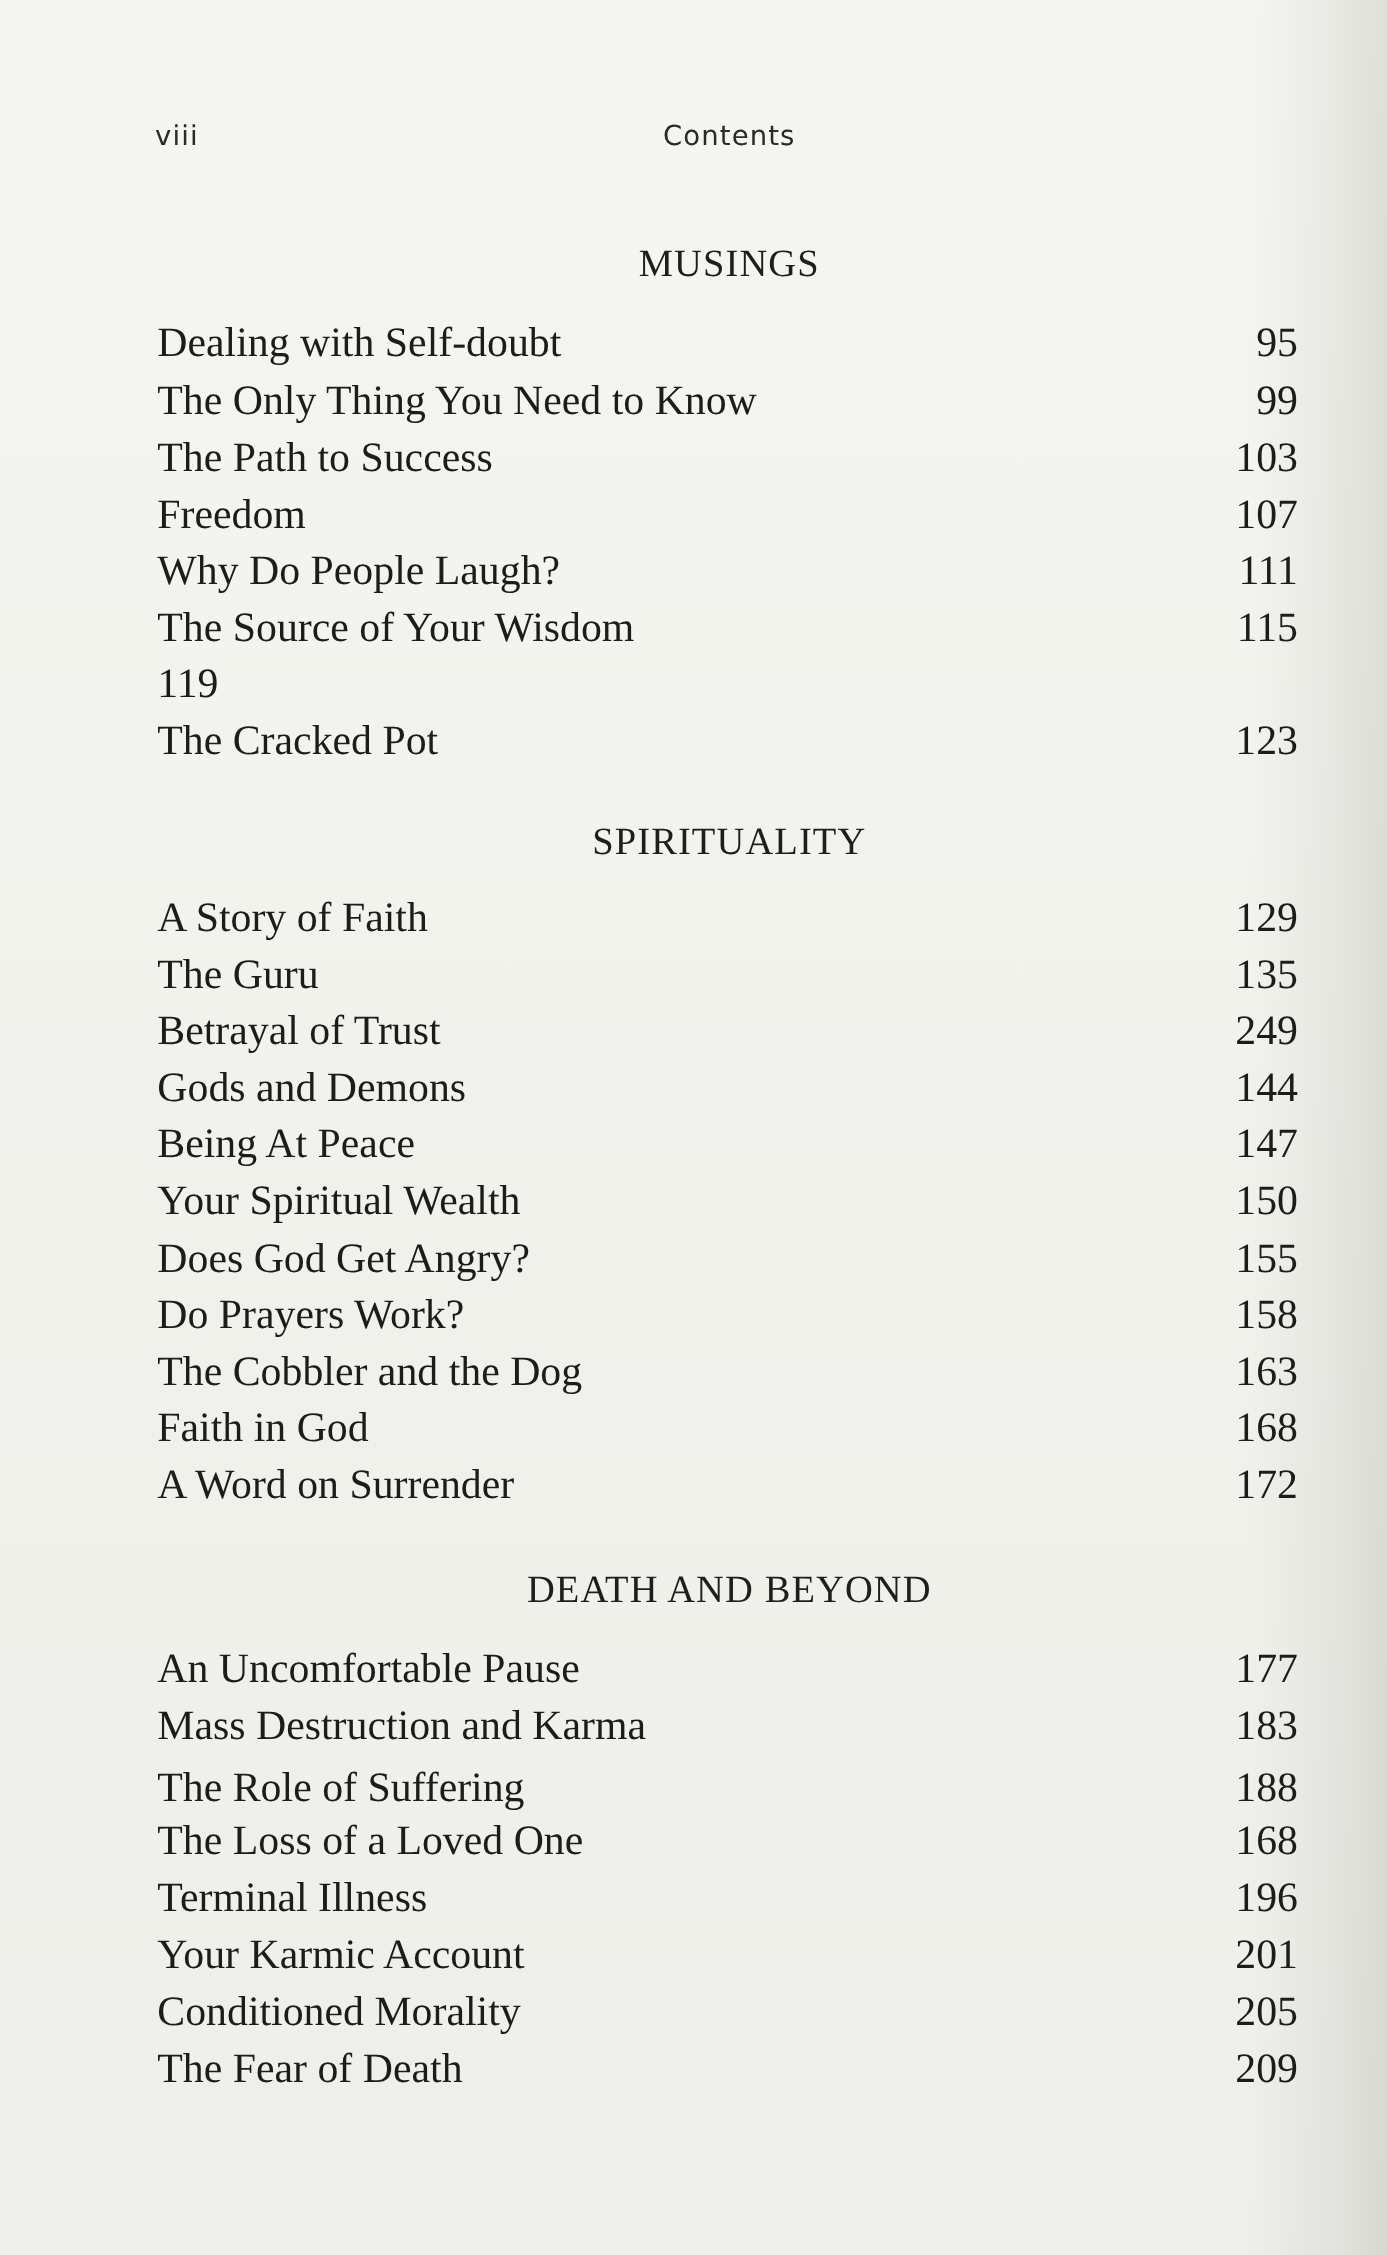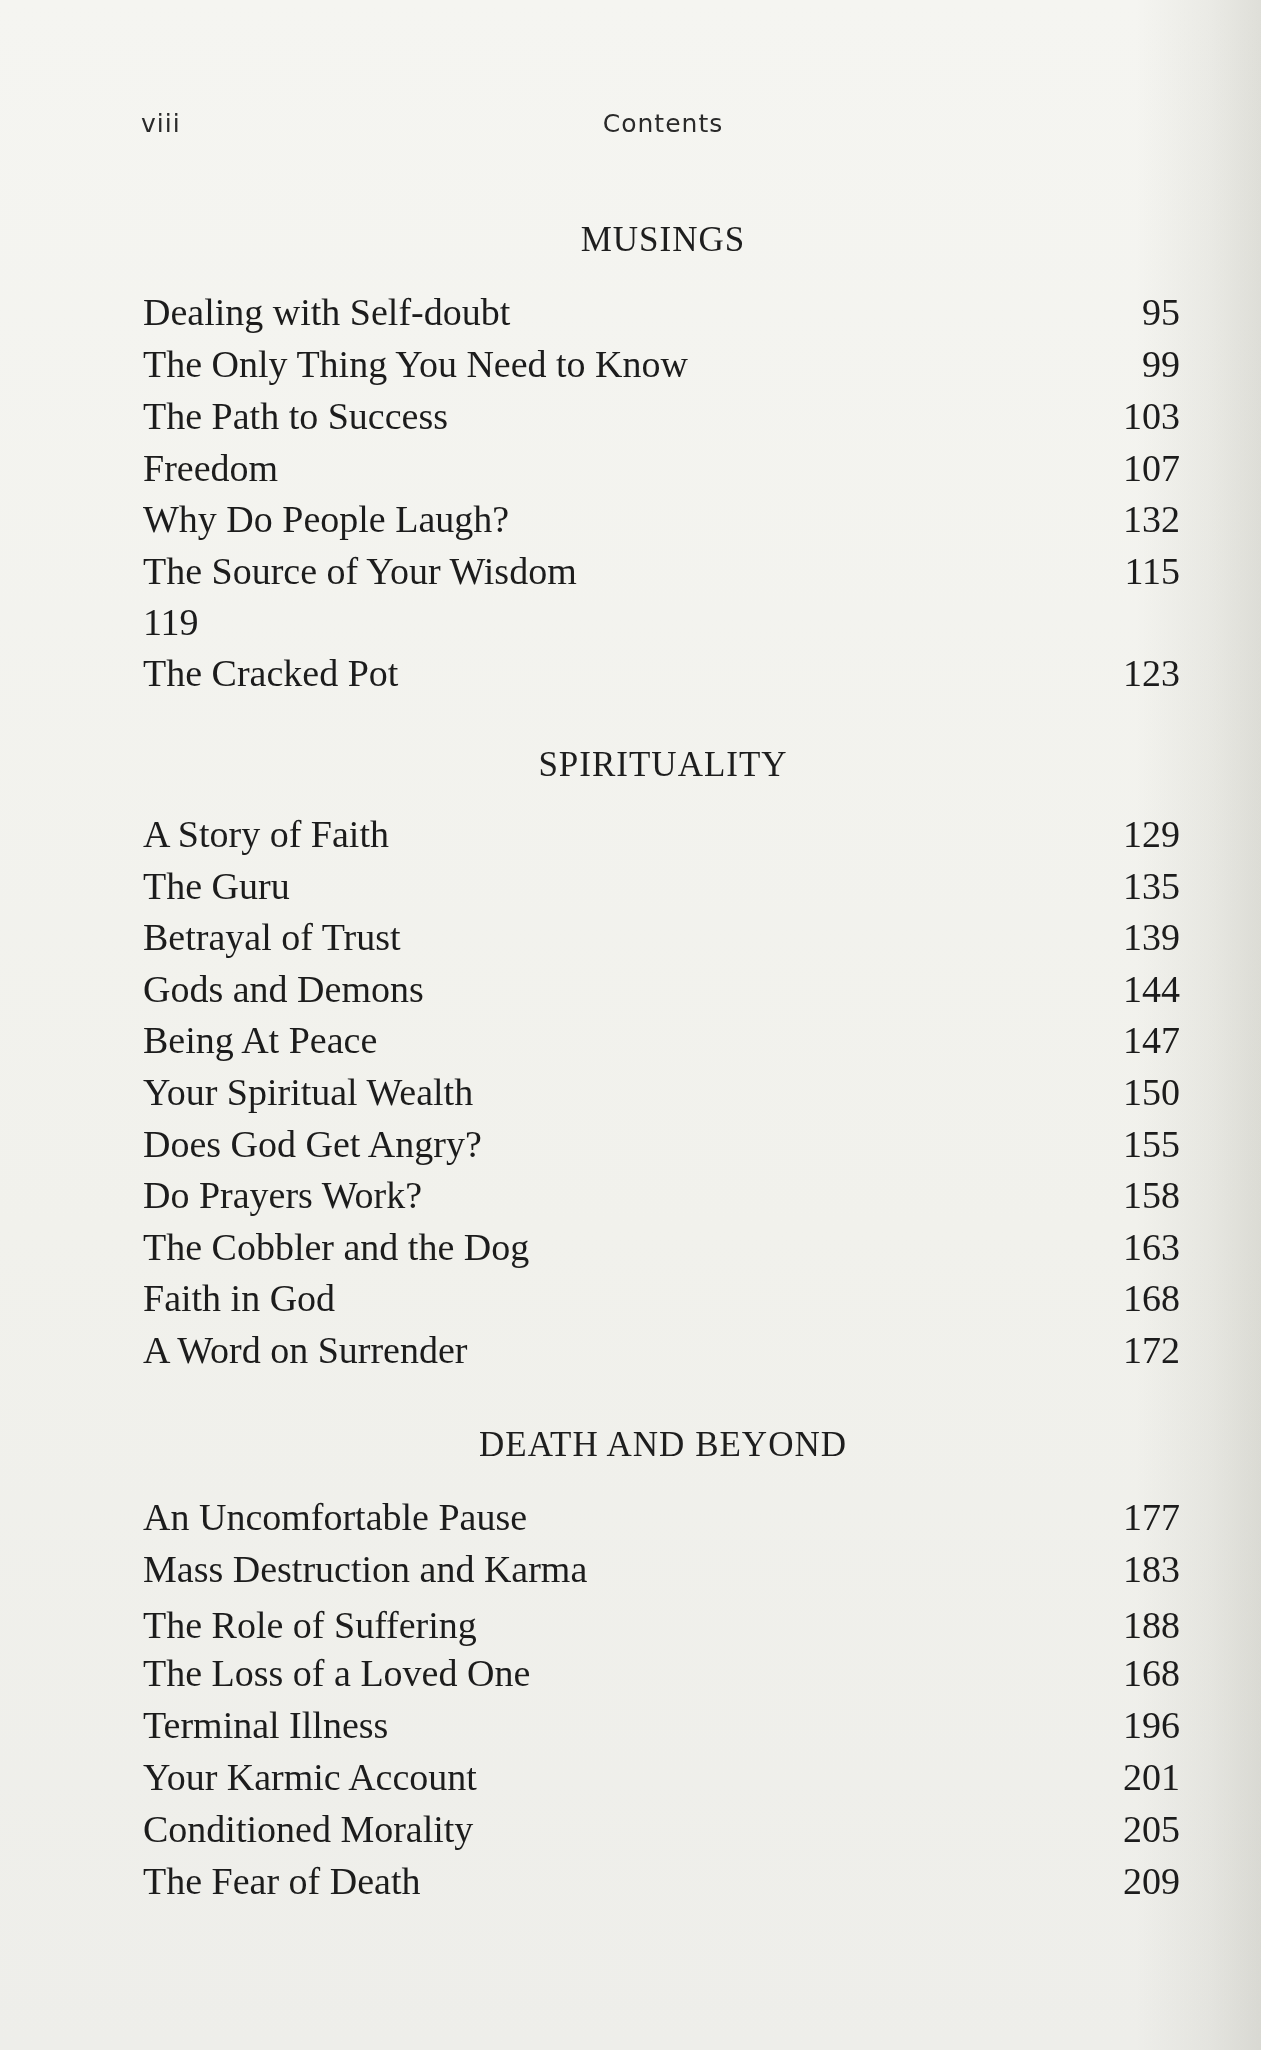--- a/index.html
+++ b/index.html
@@ -57,21 +57,21 @@
     <div class="entry" style="top:391px">
         <span class="title">The Path to Success</span>
         <span class="pg">103</span>
       </div>
     <div class="entry" style="top:443px">
         <span class="title">Freedom</span>
         <span class="pg">107</span>
       </div>
     <div class="entry" style="top:494px">
         <span class="title">Why Do People Laugh?</span>
-        <span class="pg">132</span>
+        <span class="pg">111</span>
       </div>
     <div class="entry" style="top:546px">
         <span class="title">The Source of Your Wisdom</span>
         <span class="pg">115</span>
       </div>
     <div class="entry" style="top:597px">
         <span class="pg">119</span>
       </div>
     <div class="entry" style="top:648px">
         <span class="title">The Cracked Pot</span>
@@ -84,21 +84,21 @@
     <div class="entry" style="top:809px">
         <span class="title">A Story of Faith</span>
         <span class="pg">129</span>
       </div>
     <div class="entry" style="top:861px">
         <span class="title">The Guru</span>
         <span class="pg">135</span>
       </div>
     <div class="entry" style="top:912px">
         <span class="title">Betrayal of Trust</span>
-        <span class="pg">139</span>
+        <span class="pg">249</span>
       </div>
     <div class="entry" style="top:964px">
         <span class="title">Gods and Demons</span>
         <span class="pg">144</span>
       </div>
     <div class="entry" style="top:1015px">
         <span class="title">Being At Peace</span>
         <span class="pg">147</span>
       </div>
     <div class="entry" style="top:1067px">

